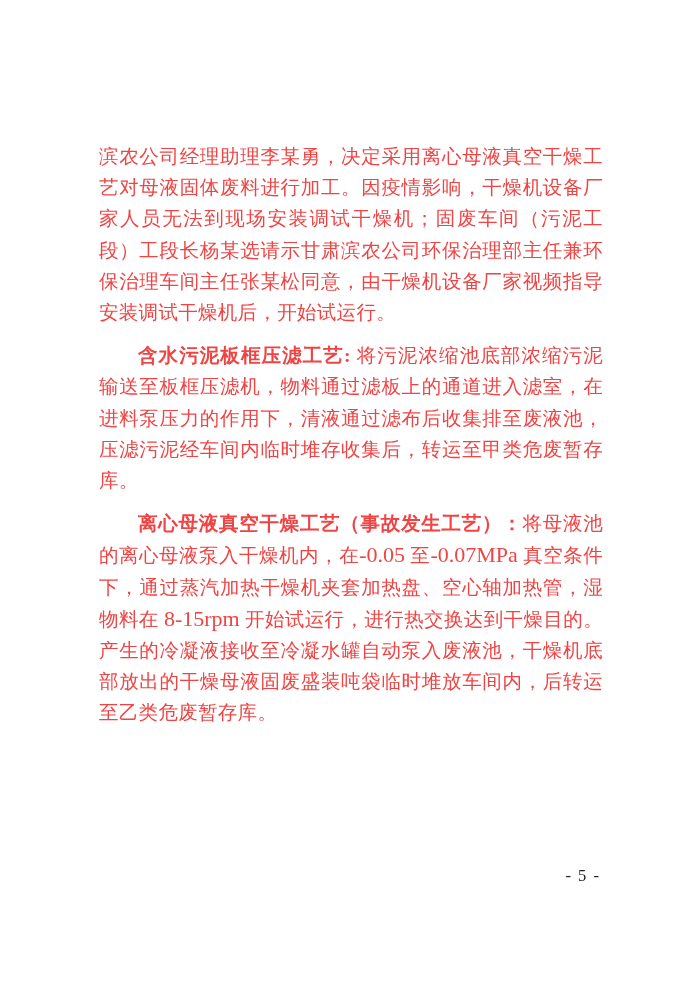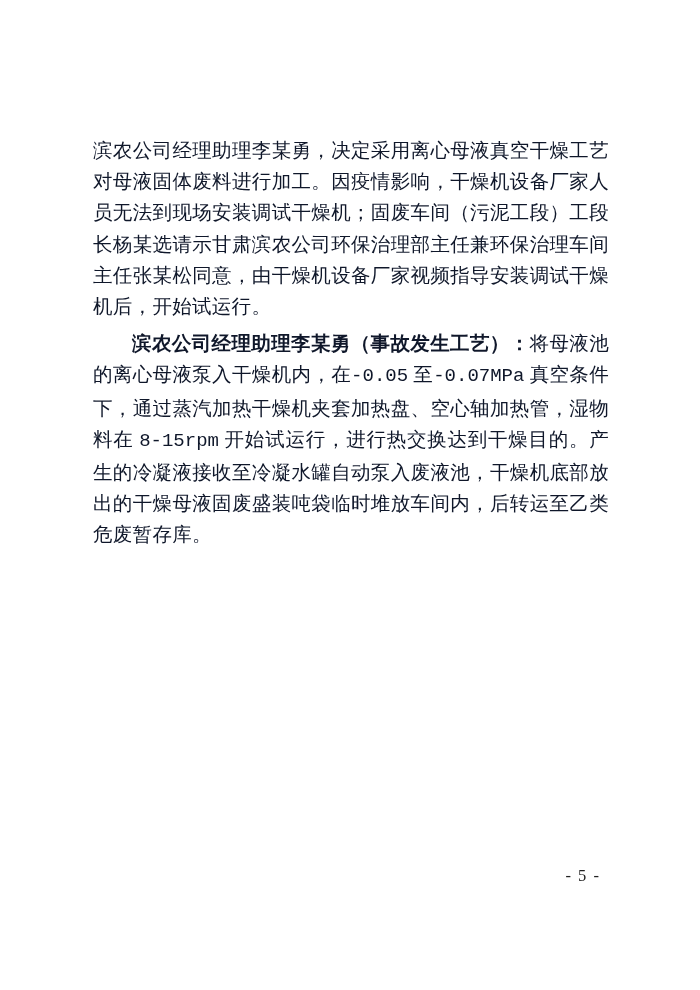--- a/index.html
+++ b/index.html
@@ -15,36 +15,36 @@
     overflow: hidden;
     font-family: "Liberation Serif", serif;
   }
   .text-block {
     position: absolute;
     left: 87px;
     top: 129px;
     width: 528px;
   }
   .para {
-    margin: 6px;
+    margin: 12px;
     font-size: 19.5px;
     line-height: 31.2px;
-    color: #0f172a;
+    color: #ef4444;
     text-align: justify;
     letter-spacing: 0.3px;
   }
   .para.indent {
     text-indent: 2em;
   }
   .inline-heading {
     font-weight: 700;
   }
   .latin {
-    font-family: Liberation Mono, monospace;
-    font-size: 19px;
+    font-family: Liberation Serif, serif;
+    font-size: 22px;
     letter-spacing: 0;
   }
   .page-number {
     position: absolute;
     top: 866px;
     left: 538px;
     width: 90px;
     text-align: center;
     font-size: 16.5px;
     letter-spacing: 1.5px;
@@ -54,19 +54,20 @@
 </style>
 </head>
 <body>
 
 <div class="page">
   <div class="text-block">
 
     <p class="para"><span>滨农公司经理助理李某勇，决定采用离心母液真空干燥工艺对母液固体废料进行加工。因疫情影响，干燥机设备厂家人员无法到现场安装调试干燥机；固废车间（污泥工段）工段长杨某选请示甘肃滨农公司环保治理部主任兼环保治理车间主任张某松同意，由干燥机设备厂家视频指导安装调试干燥机后，开始试运行。</span></p>
 
 
+    <p class="para indent"><strong class="inline-heading">含水污泥板框压滤工艺:</strong><span> 将污泥浓缩池底部浓缩污泥输送至板框压滤机，物料通过滤板上的通道进入滤室，在进料泵压力的作用下，清液通过滤布后收集排至废液池，压滤污泥经车间内临时堆存收集后，转运至甲类危废暂存库。</span></p>
 
-    <p class="para indent"><strong class="inline-heading">滨农公司经理助理李某勇（事故发生工艺）：</strong><span>将母液池的离心母液泵入干燥机内，在</span><span class="latin">-0.05</span><span> 至</span><span class="latin">-0.07MPa</span><span> 真空条件下，通过蒸汽加热干燥机夹套加热盘、空心轴加热管，湿物料在 </span><span class="latin">8-15rpm</span><span> 开始试运行，进行热交换达到干燥目的。产生的冷凝液接收至冷凝水罐自动泵入废液池，干燥机底部放出的干燥母液固废盛装吨袋临时堆放车间内，后转运至乙类危废暂存库。</span></p>
+    <p class="para indent"><strong class="inline-heading">离心母液真空干燥工艺（事故发生工艺）：</strong><span>将母液池的离心母液泵入干燥机内，在</span><span class="latin">-0.05</span><span> 至</span><span class="latin">-0.07MPa</span><span> 真空条件下，通过蒸汽加热干燥机夹套加热盘、空心轴加热管，湿物料在 </span><span class="latin">8-15rpm</span><span> 开始试运行，进行热交换达到干燥目的。产生的冷凝液接收至冷凝水罐自动泵入废液池，干燥机底部放出的干燥母液固废盛装吨袋临时堆放车间内，后转运至乙类危废暂存库。</span></p>
 
   </div>
 
   <div class="page-number">- 5 -</div>
 </div>
 
 </body></html>

